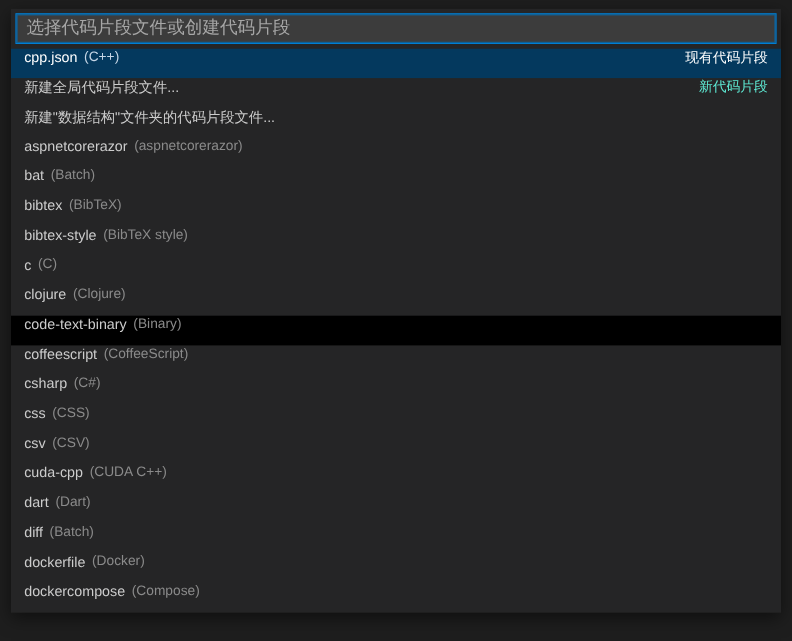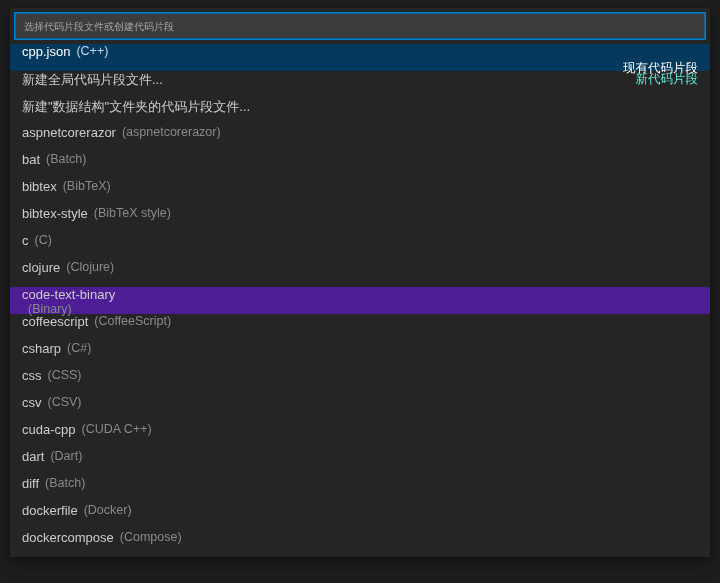--- a/index.html
+++ b/index.html
@@ -22,21 +22,21 @@
       padding: 5px;
     }
     .picker-input {
       width: 100%;
       height: 26px;
       background: #3c3c3c;
       border: 1px solid #0e639c;
       outline: 1px solid #007fd4;
       color: #cccccc;
       padding: 0 8px;
-      font-size: 10px;
+      font-size: 16px;
       font-family: inherit;
     }
     .picker-input::placeholder {
       color: #a6a6a6;
     }
     .list {
       max-height: 540px;
       overflow-y: auto;
     }
     .row {
@@ -44,22 +44,21 @@
       align-items: flex-start;
       height: 27px;
       padding: 0 12px;
       cursor: pointer;
       position: relative;
     }
     .row.selected {
       background: #04395e;
     }
     .row.hover {
-      background: #4c1d95;
-      flex-direction: column;
+      background: #000000;
     }
     .label {
       color: #cccccc;
       white-space: nowrap;
     }
     .row.selected .label {
       color: #ffffff;
     }
     .detail {
       color: #8a8a8a;
@@ -72,21 +71,20 @@
     }
     .right {
       margin-left: auto;
       font-size: 12.5px;
     }
     .right.blue {
       color: #5eead4;
     }
     .right.gray {
       color: #c5c5c5;
-      margin-top: 16px;
     }
     .row.selected .right.gray {
       color: #ffffff;
     }
     ::-webkit-scrollbar { width: 10px; }
     ::-webkit-scrollbar-thumb { background: #424242; }
     ::-webkit-scrollbar-track { background: transparent; }
   </style>
 </head>
 <body>

